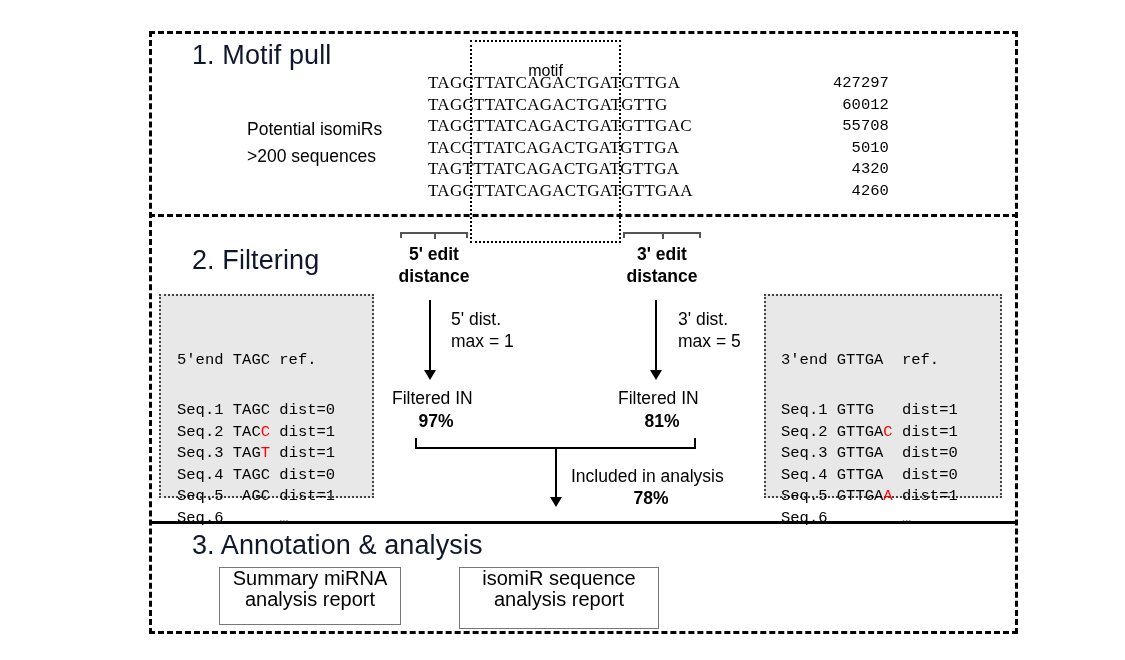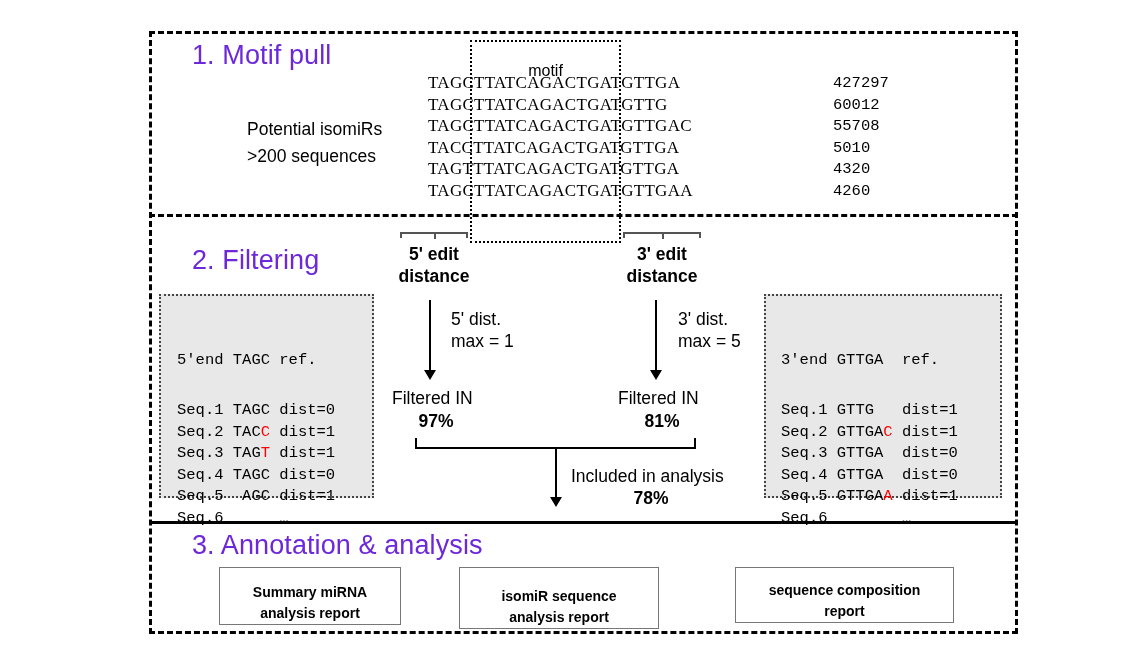--- a/index.html
+++ b/index.html
@@ -24,21 +24,21 @@
   }
   .divider-solid{
     position:absolute; left:149px; width:869px; height:0;
     border-top:3px solid #000;
   }
 
   
   .section-title{
     position:absolute;
     font-size:27px;
-    color:#6d28d9;
+    color:#0f172a;
     white-space:nowrap;
     letter-spacing:0.1px;
   }
 
   .plain-label{
     position:absolute;
     font-size:17.5px;
     color:#000;
     white-space:nowrap;
     line-height:25px;
@@ -55,20 +55,21 @@
     color:#000;
     letter-spacing:0.3px;
   }
   .count-block{
     position:absolute;
     font-family:"Liberation Mono", monospace;
     font-size:15.5px;
     line-height:21.5px;
     white-space:pre;
     color:#000;
+    text-align:right;
   }
 
   
   .motif-box{
     position:absolute;
     border:2px dotted #000;
     box-sizing:border-box;
     background:transparent;
   }
   .motif-label{
@@ -134,26 +135,25 @@
     margin-top:45px;
   }
   .mm{ color:#ff0000; }
 
   
   .report-box{
     position:absolute;
     border:1.5px solid #777;
     background:#fff;
     box-sizing:border-box;
-    display:flex; align-items:flex-end; justify-content:center;
+    display:flex; align-items:flex-start; justify-content:center;
     text-align:center;
-    font-size:14px;
+    font-size:20px;
     line-height:21px;
     color:#000;
-    font-weight:bold;
   }
 </style>
 </head>
 <body>
 
 <div id="canvas">
 
   <div class="outer-frame"></div>
 
   <div class="section-title" style="left:192px; top:40px;">1. Motif pull</div>
@@ -250,20 +250,14 @@
         <div>Summary miRNA</div>
         <div>analysis report</div>
       </div>
     </div>
   <div class="report-box" id="report-1" style="left:459px; top:567px; width:200px; height:62px;">
       <div>
         <div>isomiR sequence</div>
         <div>analysis report</div>
       </div>
     </div>
-  <div class="report-box" id="report-2" style="left:735px; top:567px; width:219px; height:56px;">
-      <div>
-        <div>sequence composition</div>
-        <div>report</div>
-      </div>
-    </div>
 
 </div>
 
 </body></html>

